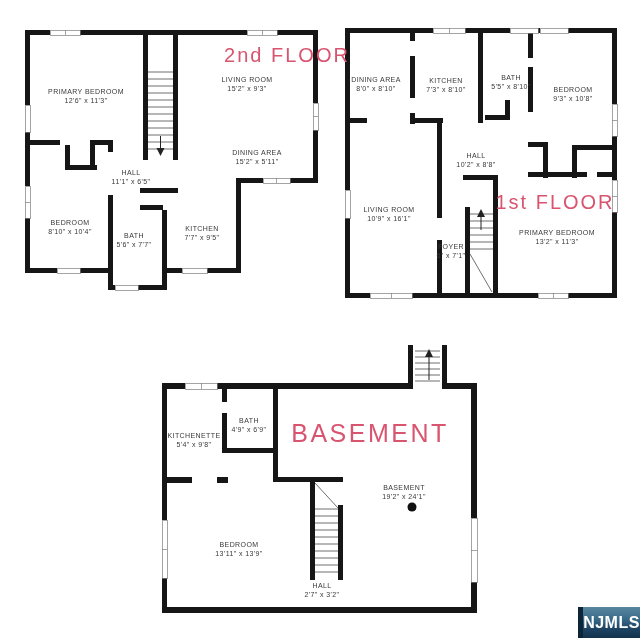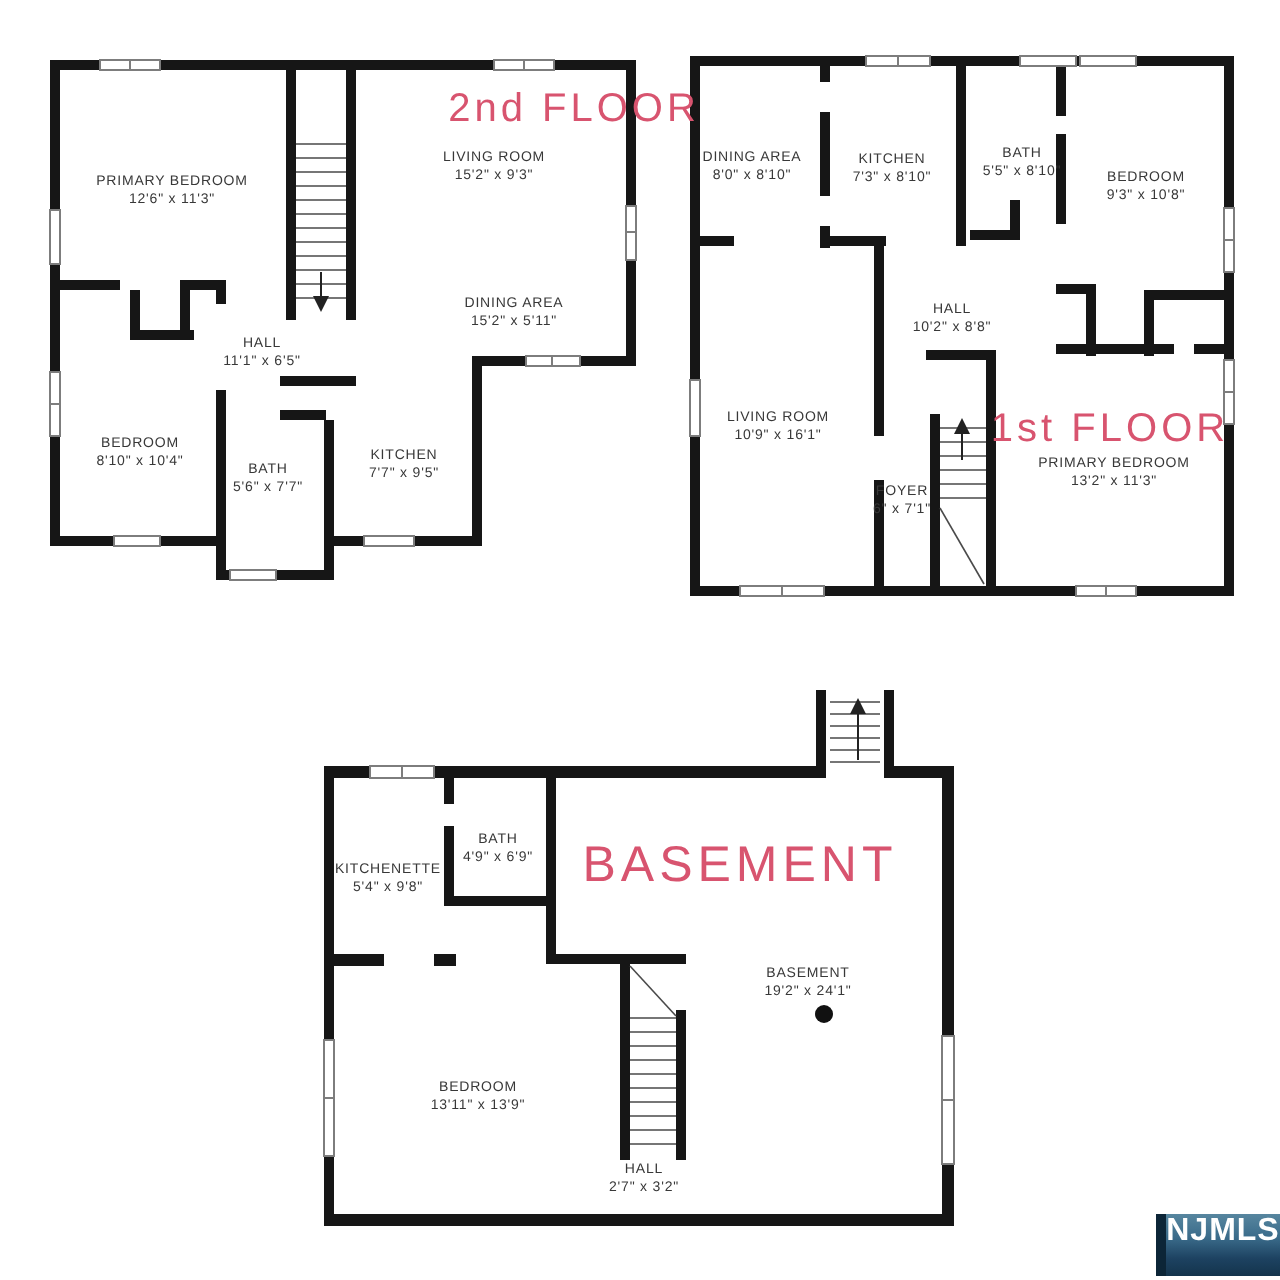--- a/index.html
+++ b/index.html
@@ -23,21 +23,21 @@
        color:var(--text);font-size:7px;line-height:8.5px;letter-spacing:0.4px;
        white-space:nowrap;}
   .lbl .rname{display:block;}
   .lbl .rdims{display:block;}
   .floor-title{position:absolute;transform:translate(-50%,-50%);color:var(--accent);
        font-size:20px;letter-spacing:2px;white-space:nowrap;font-weight:400;}
   .floor-title.big{font-size:25px;letter-spacing:2.5px;}
   .njmls{position:absolute;left:578px;top:607px;width:62px;height:31px;
        background:linear-gradient(180deg,var(--logo-top) 0%,#3a6b8a 38%,#1d4261 72%,var(--logo-bottom) 100%);
        border-left:5px solid var(--logo-edge);box-sizing:border-box;
-       display:flex;justify-content:center;}
+       display:flex;align-items:center;justify-content:center;}
   .njmls span{color:#ffffff;font-weight:bold;font-size:16px;letter-spacing:0.5px;}
 </style>
 </head>
 <body>
 
 <div class="canvas">
 
   <svg width="640" height="640" viewBox="0 0 640 640">
 
     <g>
@@ -172,21 +172,21 @@
         <path class="tread" d="M415 351h25 M415 357h25 M415 363h25 M415 369h25 M415 375h25 M415 381h25"></path>
         <line class="arrowline" x1="429" y1="380" x2="429" y2="354"></line>
         <polygon class="arrowhead" points="425,357 429,349 433,357"></polygon>
       </g>
 
       <circle class="post" cx="412" cy="507" r="4.5"></circle>
     </g>
   </svg>
 
   <div class="floor-title" style="left:247px;top:55px;margin-left:40px;">2nd FLOOR</div>
-  <div class="floor-title" style="left:555px;top:215px;">1st FLOOR</div>
+  <div class="floor-title" style="left:555px;top:202px;">1st FLOOR</div>
   <div class="floor-title big" style="left:370px;top:433px;">BASEMENT</div>
 
   <div class="lbl" style="left:86px;top:96px;">
     <span class="rname">PRIMARY BEDROOM</span>
     <span class="rdims">12'6" x 11'3"</span>
   </div>
   <div class="lbl" style="left:247px;top:84px;">
     <span class="rname">LIVING ROOM</span>
     <span class="rdims">15'2" x 9'3"</span>
   </div>

